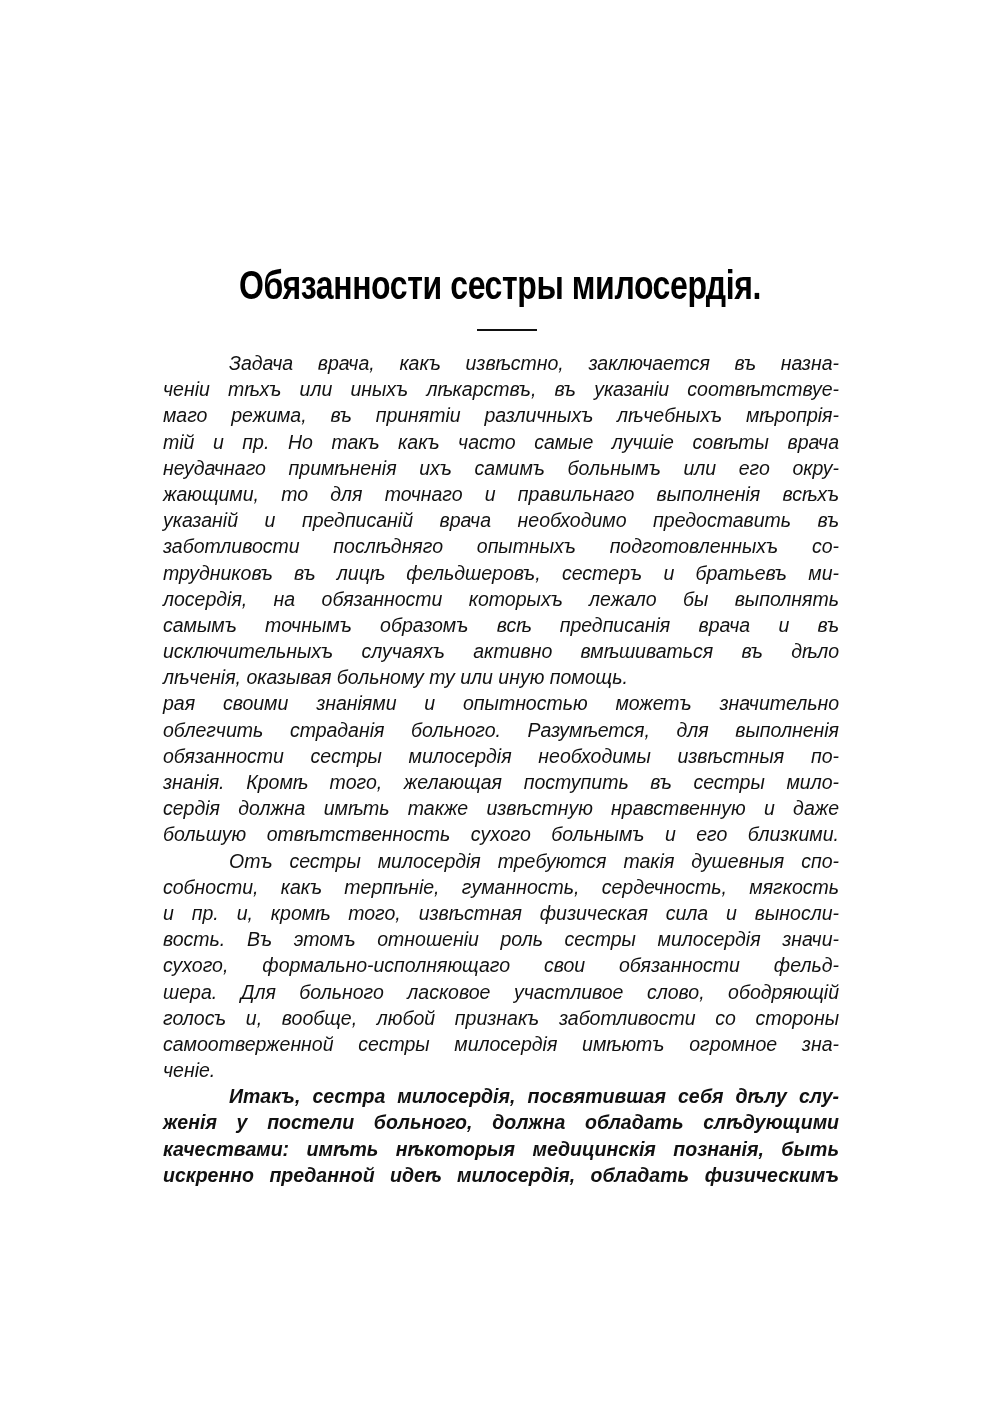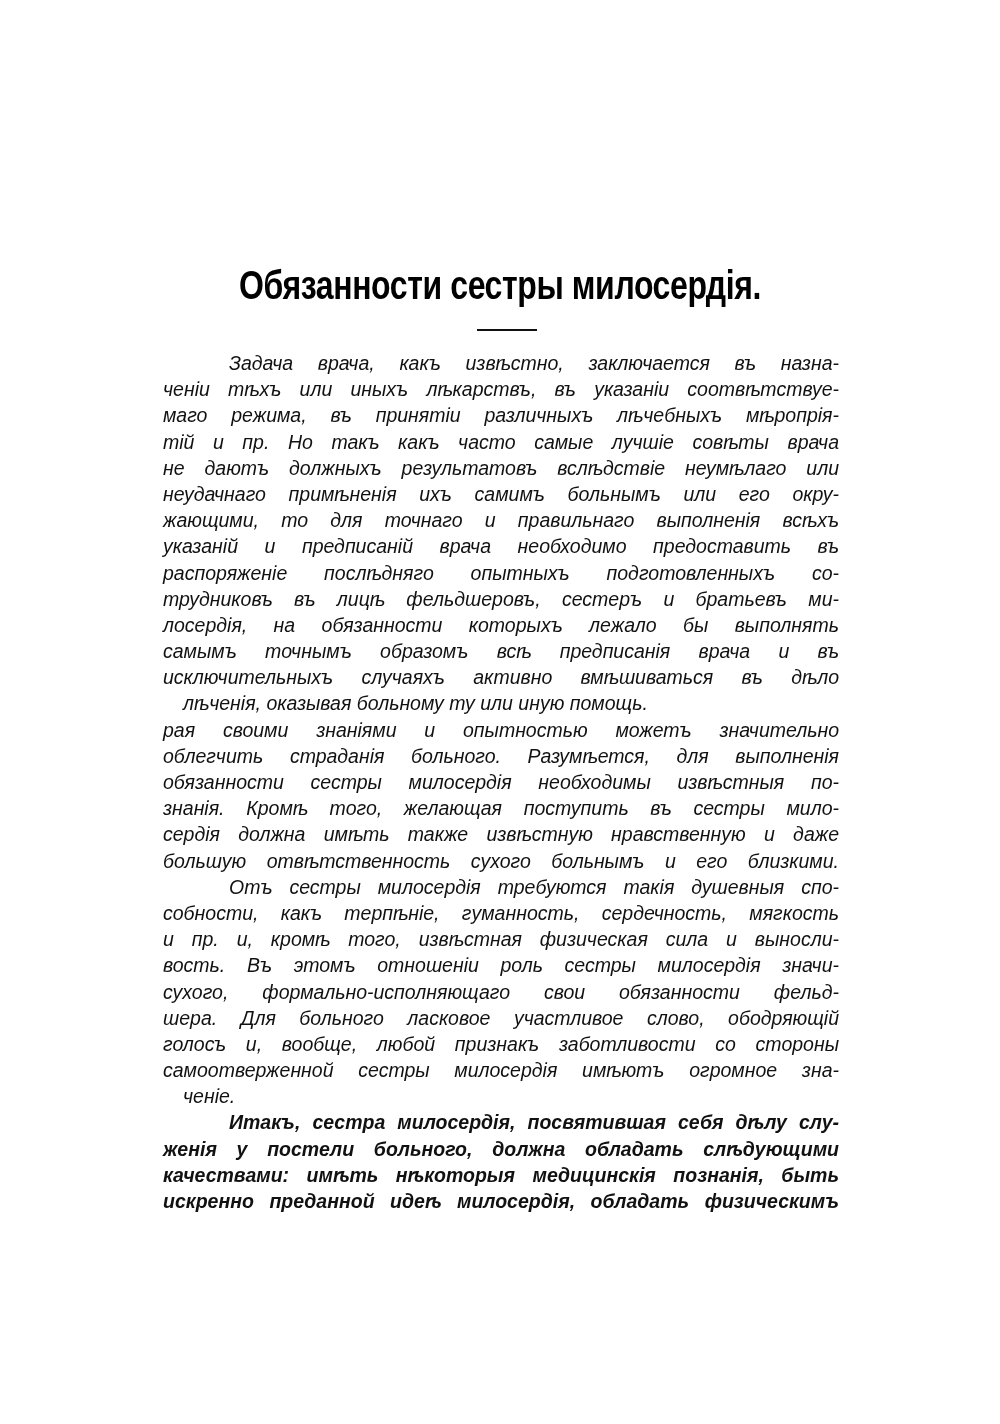--- a/index.html
+++ b/index.html
@@ -28,42 +28,41 @@
   }
   .line {
     display: block;
     white-space: nowrap;
     text-align: justify;
     text-align-last: justify;
     height: 26.2px;
     font-style: italic;
   }
   .line.indent { padding-left: 66px; }
-  .line.last { text-align-last: left; margin-left: 20px; }
+  .line.last { text-align-last: left; }
   .bold { font-weight: bold; }
 </style>
 </head>
 <body>
 
 <div class="page">
   <div class="title">Обязанности сестры милосердія.</div>
   <div class="rule"></div>
 
   <div class="body">
 
     <div>
       <span class="line indent">Задача врача, какъ извѣстно, заключается въ назна-</span>
       <span class="line">ченіи тѣхъ или иныхъ лѣкарствъ, въ указаніи соотвѣтствуе-</span>
       <span class="line">маго режима, въ принятіи различныхъ лѣчебныхъ мѣропрія-</span>
       <span class="line">тій и пр. Но такъ какъ часто самые лучшіе совѣты врача</span>
-      <span class="line">не даютъ должныхъ результатовъ вслѣдствіе неумѣлаго или</span>
       <span class="line">неудачнаго примѣненія ихъ самимъ больнымъ или его окру-</span>
       <span class="line">жающими, то для точнаго и правильнаго выполненія всѣхъ</span>
       <span class="line">указаній и предписаній врача необходимо предоставить въ</span>
-      <span class="line">распоряженіе послѣдняго опытныхъ подготовленныхъ со-</span>
+      <span class="line">заботливости послѣдняго опытныхъ подготовленныхъ со-</span>
       <span class="line">трудниковъ въ лицѣ фельдшеровъ, сестеръ и братьевъ ми-</span>
       <span class="line">лосердія, на обязанности которыхъ лежало бы выполнять</span>
       <span class="line">самымъ точнымъ образомъ всѣ предписанія врача и въ</span>
       <span class="line">исключительныхъ случаяхъ активно вмѣшиваться въ дѣло</span>
       <span class="line last">лѣченія, оказывая больному ту или иную помощь.</span>
     </div>
 
     <div>
       <span class="line">рая своими знаніями и опытностью можетъ значительно</span>
       <span class="line">облегчить страданія больного. Разумѣется, для выполненія</span>

